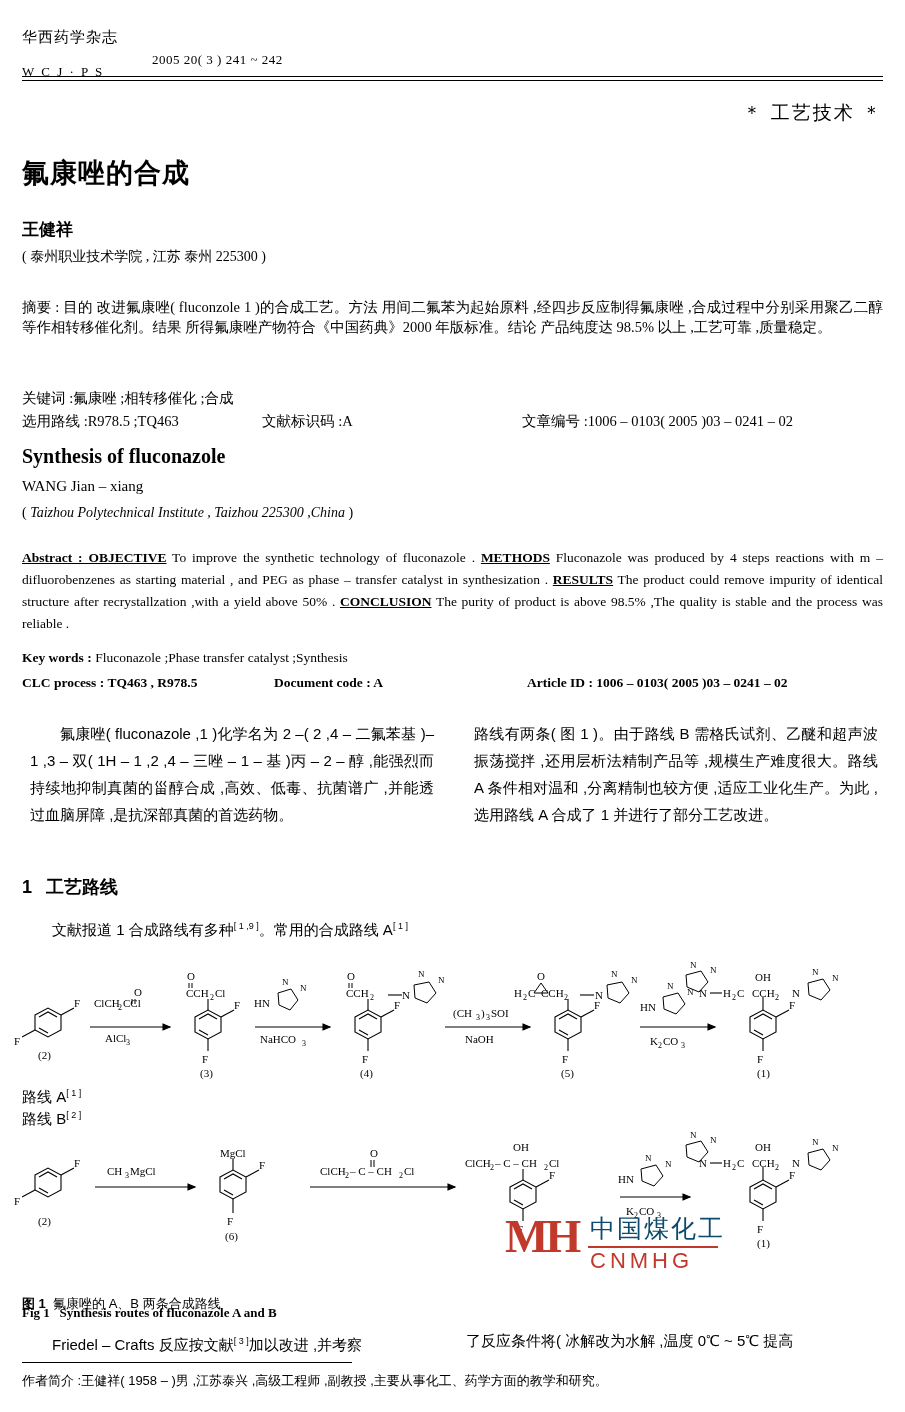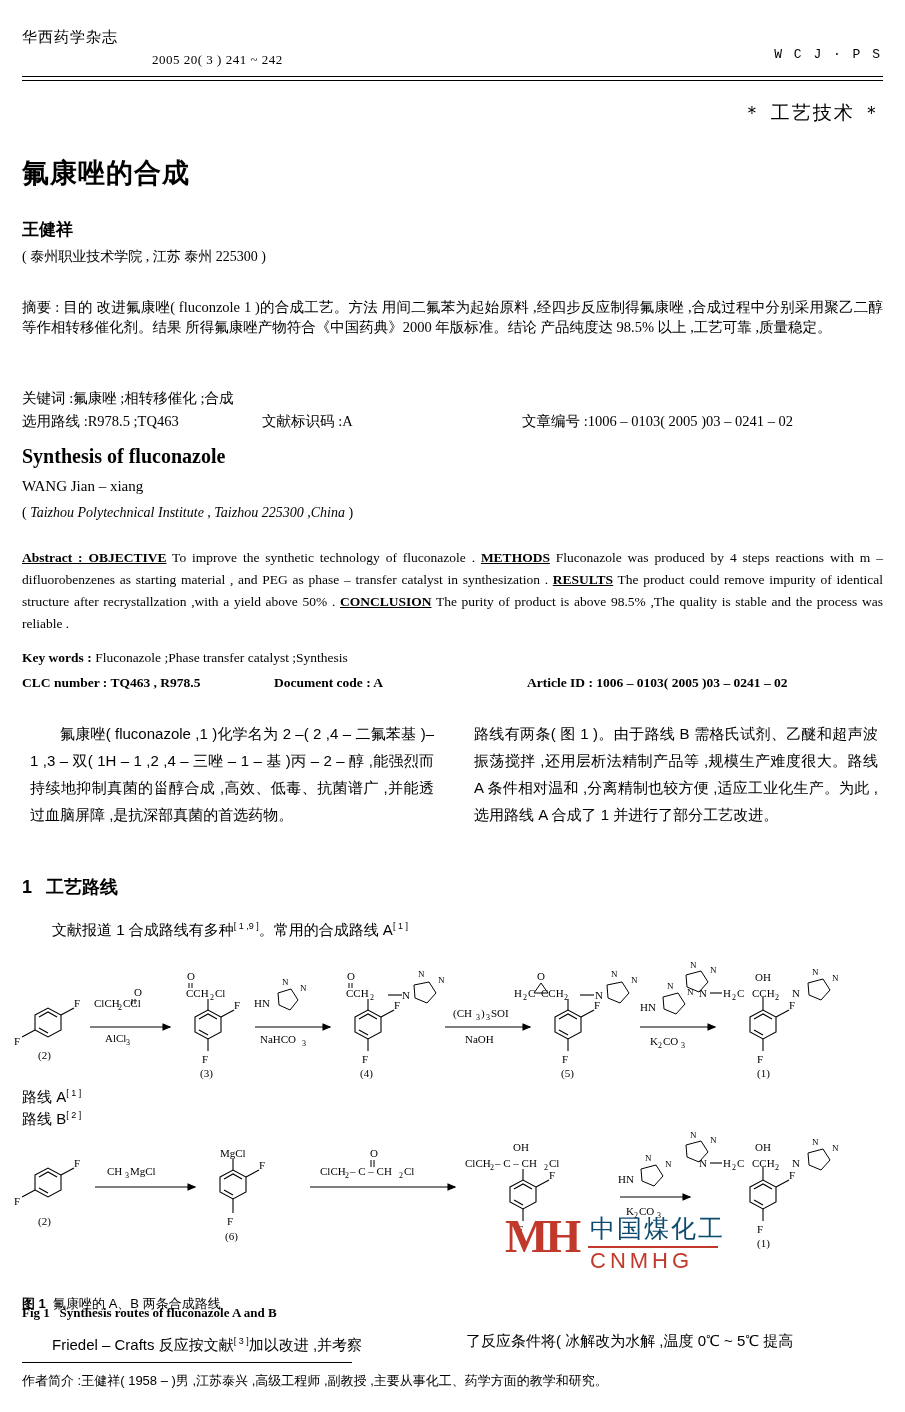--- a/index.html
+++ b/index.html
@@ -8,21 +8,21 @@
     font-family:"Liberation Serif", serif;
     color:#000;
     position:relative;
     overflow:hidden;
   }
   .page{position:relative;width:905px;height:1412px;padding:0;box-sizing:border-box;}
 
   
   .masthead{position:absolute;left:22px;top:28px;width:860px;}
   .journal-cn{font-family:"Liberation Sans",sans-serif;font-size:15px;letter-spacing:1px;}
-  .journal-en{font-family:Liberation Mono, monospace;font-size:13px;letter-spacing:2px;margin-top:0;text-align:right;}
+  .journal-en{font-family:Liberation Serif, serif;font-size:13px;letter-spacing:2px;margin-top:17px;}
   .issue-line{position:absolute;left:130px;top:24px;font-size:13px;letter-spacing:0.5px;}
   .rule-double{position:absolute;left:22px;width:861px;border-top:1px solid #000;}
   .rule-double.r1{top:76px;}
   .rule-double.r2{top:80px;}
 
   .section-mark{position:absolute;right:22px;top:100px;font-family:"Liberation Sans",sans-serif;font-size:19px;letter-spacing:2px;}
 
   .title-cn{position:absolute;left:22px;top:155px;font-family:"Liberation Sans",sans-serif;font-size:27px;font-weight:bold;letter-spacing:1px;}
   .author-cn{position:absolute;left:22px;top:218px;font-family:"Liberation Sans",sans-serif;font-size:17px;font-weight:bold;}
   .affil-cn{position:absolute;left:22px;top:248px;font-size:14px;}
@@ -118,21 +118,21 @@
 
   <div class="abstract-en">
     <b>Abstract : OBJECTIVE</b><span>   To improve the synthetic technology of fluconazole . </span><b>METHODS</b><span>   Fluconazole was produced by 4 steps reactions with m – difluorobenzenes as starting material , and PEG as phase – transfer catalyst in synthesization . </span><b>RESULTS</b><span>   The product could remove impurity of identical structure after recrystallzation ,with a yield above 50% . </span><b>CONCLUSION</b><span>   The purity of product is above 98.5% ,The quality is stable and the process was reliable .</span>
   </div>
 
   <div class="kw-en">
     <b>Key words : </b><span>Fluconazole ;Phase transfer catalyst ;Synthesis</span>
   </div>
 
   <div class="ids-en">
-    <span>CLC number : TQ463 , R978.5</span>
+    <span>CLC process : TQ463 , R978.5</span>
     <span class="c2">Document code : A</span>
     <span class="c3">Article ID : 1006 – 0103( 2005 )03 – 0241 – 02</span>
   </div>
 
   <div class="col left">
     <p class="indent">氟康唑( fluconazole ,1 )化学名为 2 –( 2 ,4 – 二氟苯基 )– 1 ,3 – 双( 1H – 1 ,2 ,4 – 三唑 – 1 – 基 )丙 – 2 – 醇 ,能强烈而持续地抑制真菌的甾醇合成 ,高效、低毒、抗菌谱广 ,并能透过血脑屏障 ,是抗深部真菌的首选药物。</p>
   </div>
   <div class="col right">
     <p>路线有两条( 图 1 )。由于路线 B 需格氏试剂、乙醚和超声波振荡搅拌 ,还用层析法精制产品等 ,规模生产难度很大。路线 A 条件相对温和 ,分离精制也较方便 ,适应工业化生产。为此 ,选用路线 A 合成了 1 并进行了部分工艺改进。</p>
   </div>

